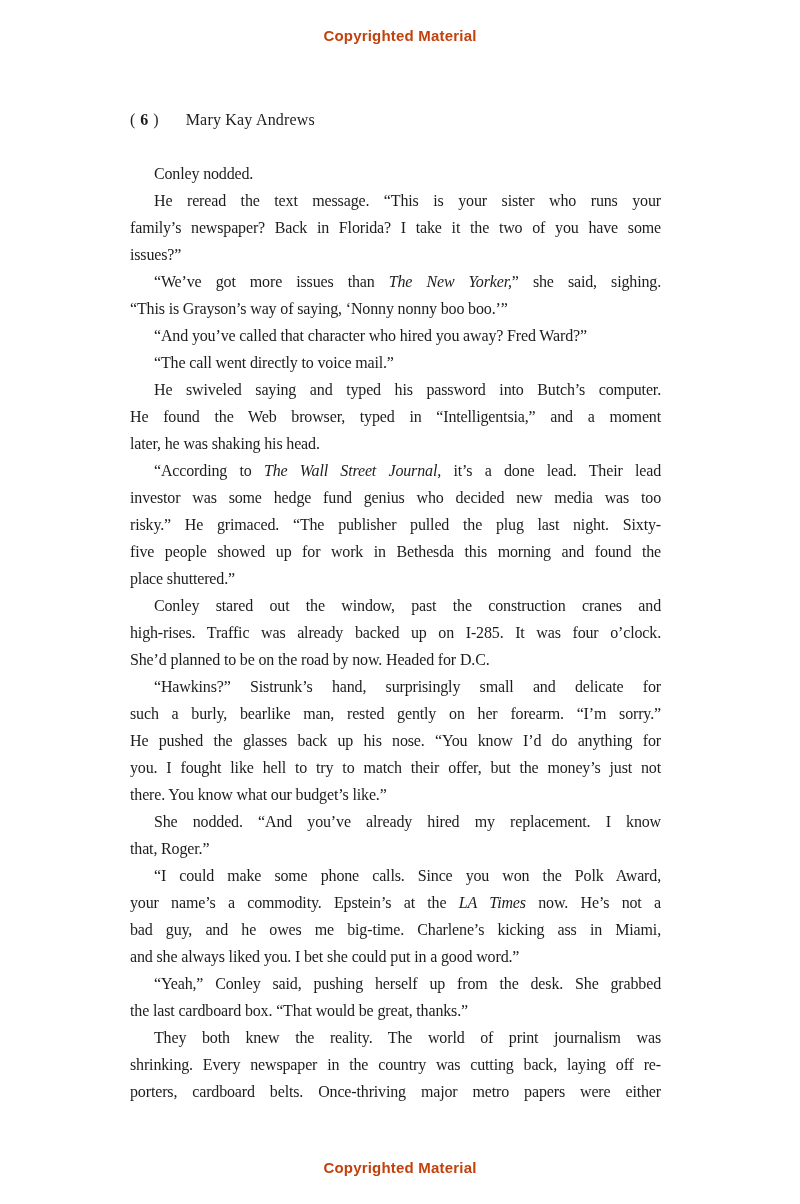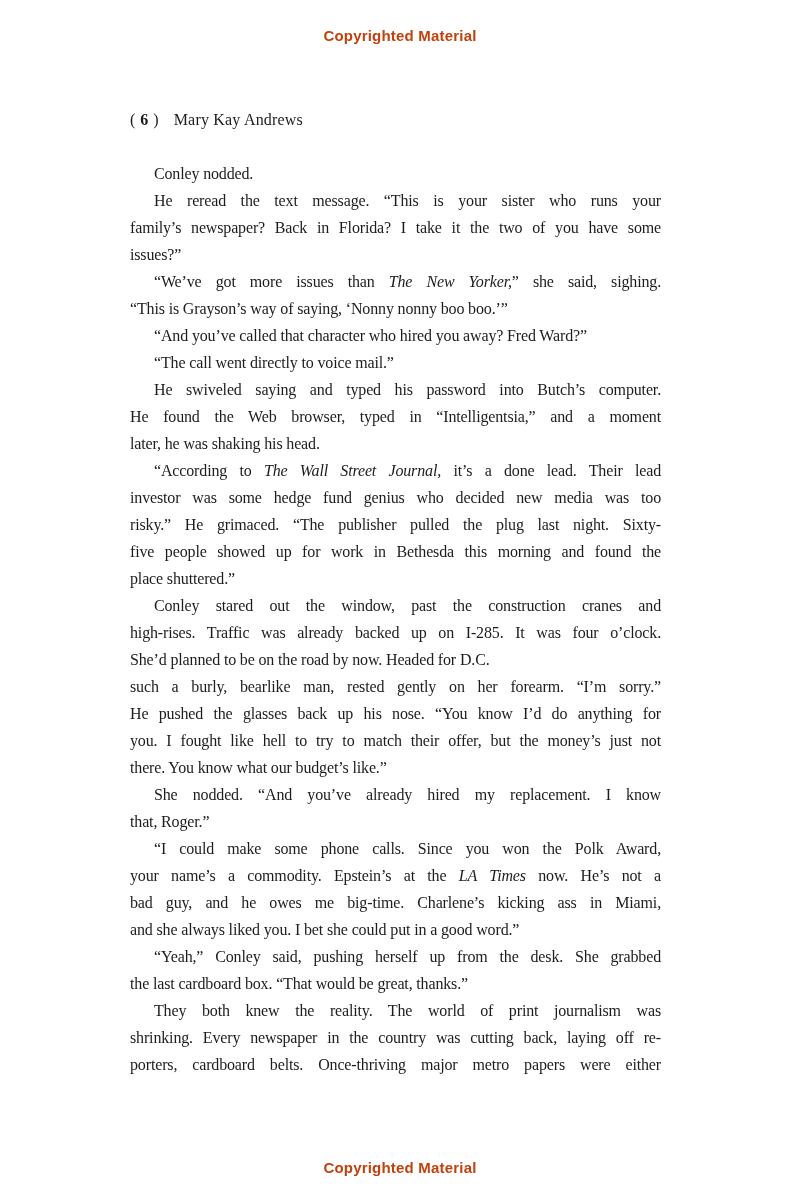--- a/index.html
+++ b/index.html
@@ -32,21 +32,21 @@
 
   .page-header {
     position: absolute;
     left: 130px;
     top: 111px;
     font-size: 16px;
     white-space: nowrap;
   }
   .folio { letter-spacing: 1px; }
   .folio .num { font-weight: bold; margin: 0 4px; }
-  .running-head { margin-left: 14px; letter-spacing: 0.2px; }
+  .running-head { margin-left: 26px; letter-spacing: 0.2px; }
 
   .page-body {
     position: absolute;
     left: 130px;
     top: 160px;
     width: 531px;
     font-size: 16px;
     letter-spacing: -0.15px;
   }
   .para { margin: 0; }
@@ -102,20 +102,21 @@
       <div class="line just"><span>risky.” He grimaced. “The publisher pulled the plug last night. Sixty-</span></div>
       <div class="line just"><span>five people showed up for work in Bethesda this morning and found the</span></div>
       <div class="line"><span>place shuttered.”</span></div>
     </div>
     <div class="para">
       <div class="line just first"><span>Conley stared out the window, past the construction cranes and</span></div>
       <div class="line just"><span>high-rises. Traffic was already backed up on I-285. It was four o’clock.</span></div>
       <div class="line"><span>She’d planned to be on the road by now. Headed for D.C.</span></div>
     </div>
     <div class="para">
+      <div class="line just first"><span>“Hawkins?” Sistrunk’s hand, surprisingly small and delicate for</span></div>
       <div class="line just"><span>such a burly, bearlike man, rested gently on her forearm. “I’m sorry.”</span></div>
       <div class="line just"><span>He pushed the glasses back up his nose. “You know I’d do anything for</span></div>
       <div class="line just"><span>you. I fought like hell to try to match their offer, but the money’s just not</span></div>
       <div class="line"><span>there. You know what our budget’s like.”</span></div>
     </div>
     <div class="para">
       <div class="line just first"><span>She nodded. “And you’ve already hired my replacement. I know</span></div>
       <div class="line"><span>that, Roger.”</span></div>
     </div>
     <div class="para">

